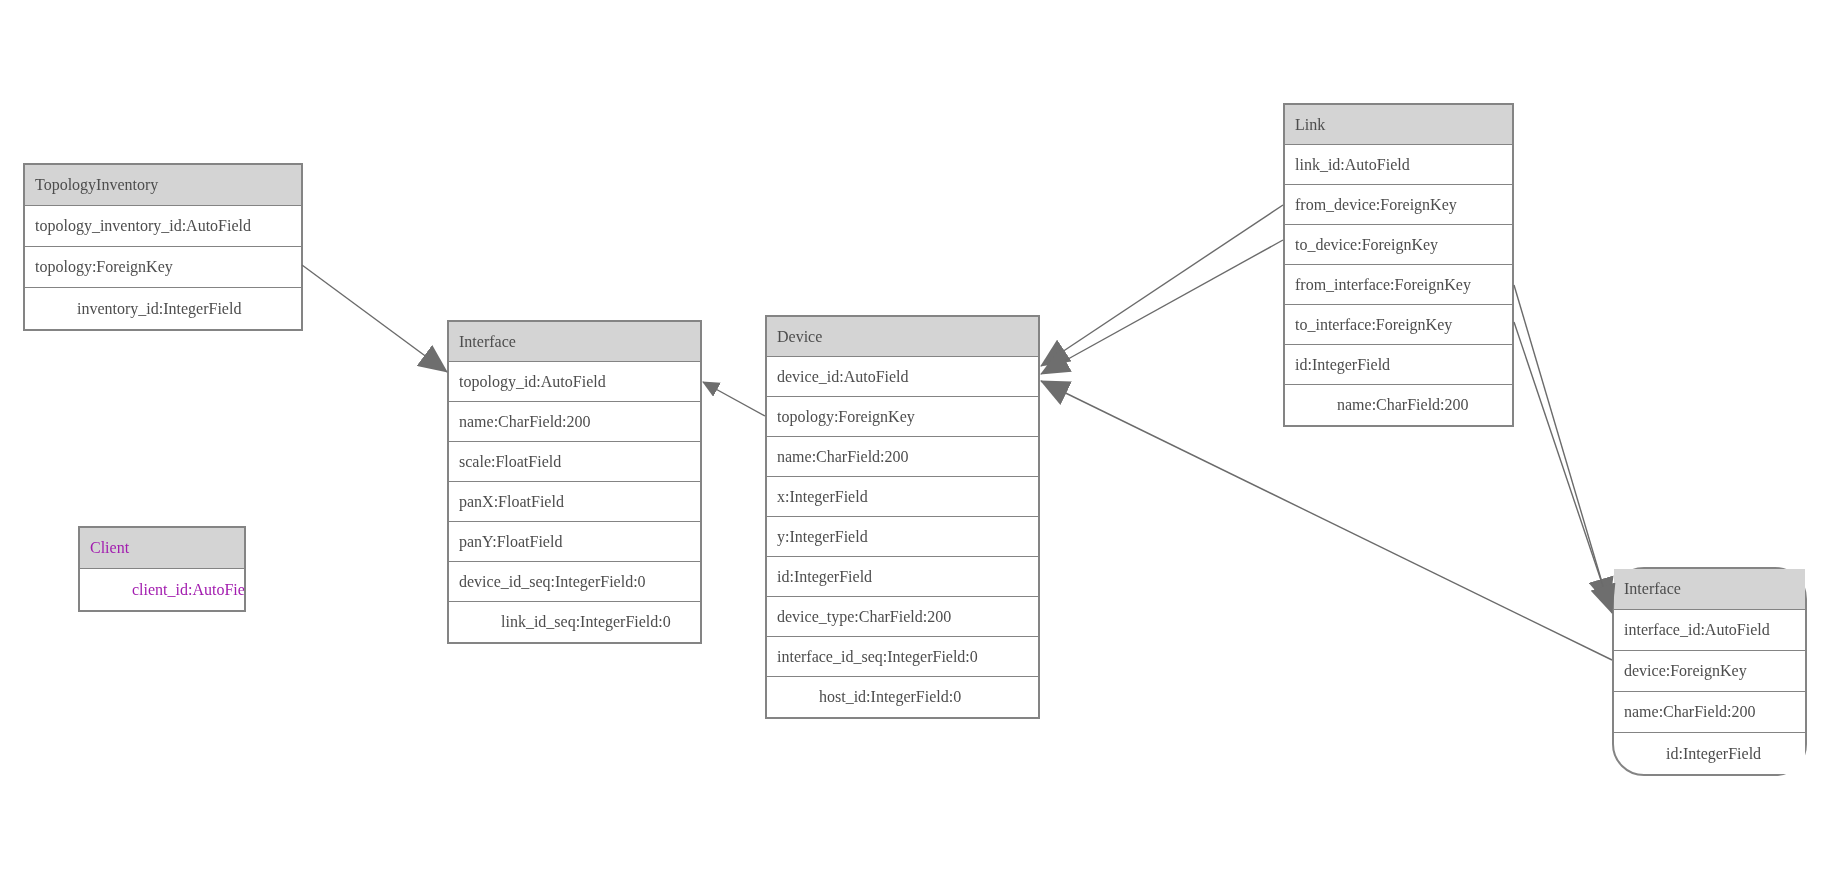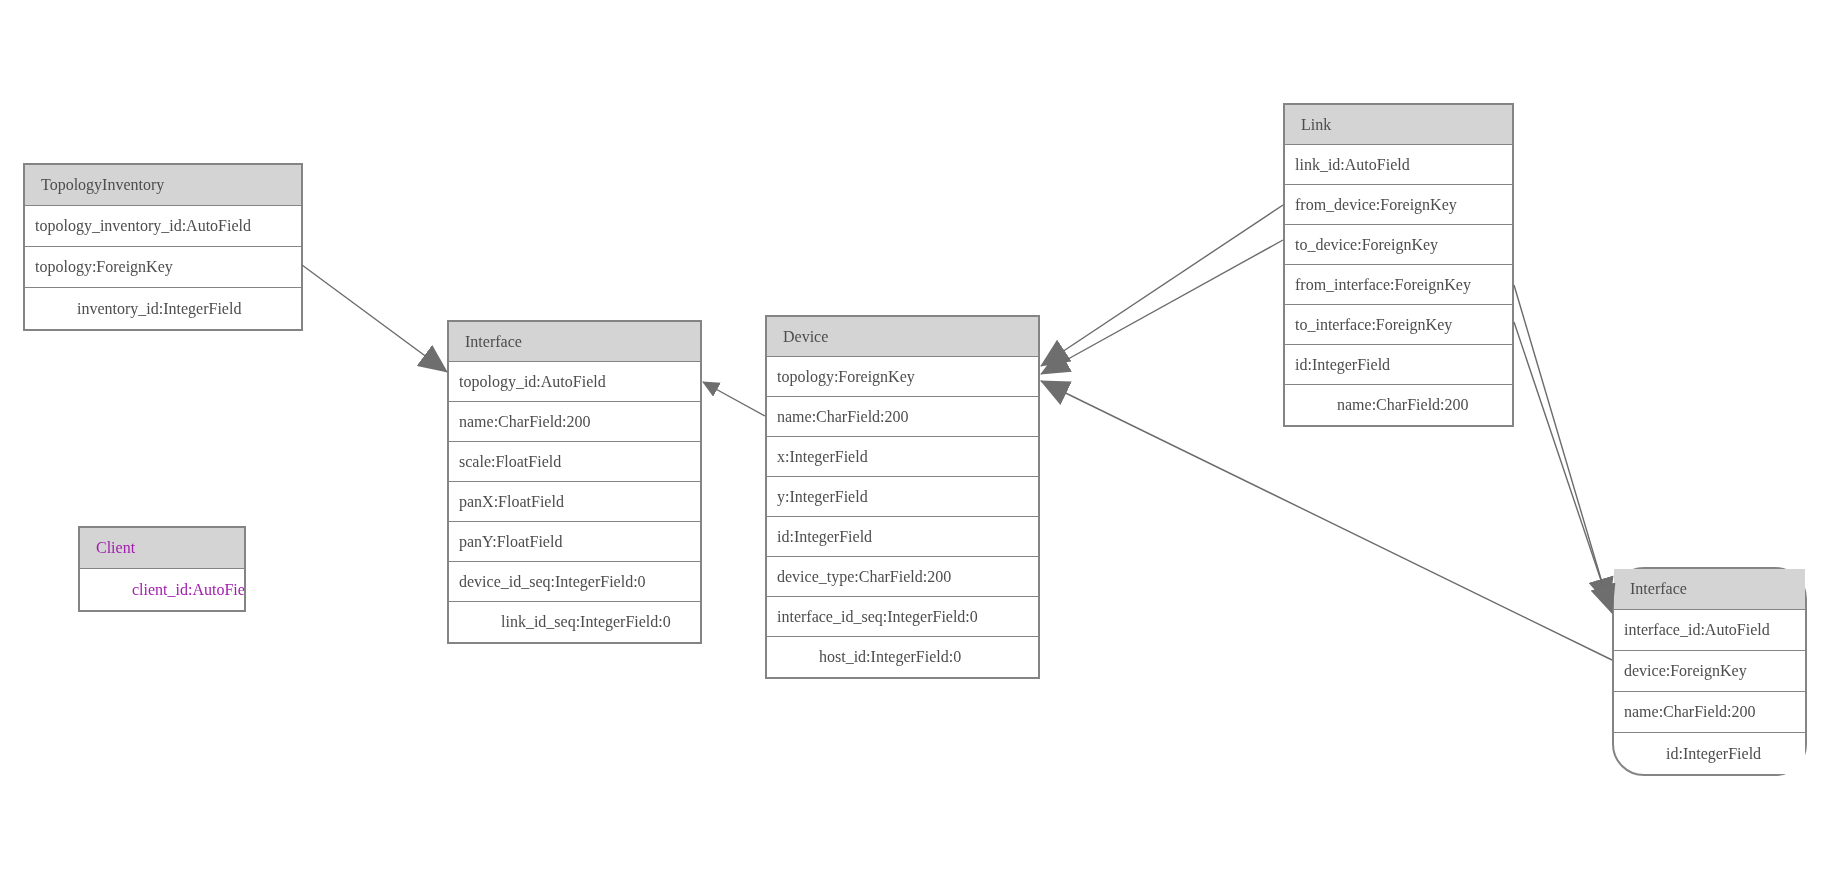--- a/index.html
+++ b/index.html
@@ -28,21 +28,21 @@
     box-sizing: border-box;
     border: 2px solid #848484;
     background: #ffffff;
     color: #4d4d4d;
     font-size: 16px;
   }
   .entity-header {
     box-sizing: border-box;
     display: flex;
     align-items: center;
-    padding-left: 16px;
+    padding-left: 10px;
     background: #d4d4d4;
     border-bottom: 1px solid #848484;
     white-space: nowrap;
     overflow: hidden;
   }
   .entity-row {
     box-sizing: border-box;
     display: flex;
     align-items: center;
     padding-left: 10px;
@@ -77,20 +77,21 @@
         <div class="entity-row" style="height: 40px; background: rgb(255, 255, 255); border-bottom-color: rgb(132, 132, 132);">panY:FloatField</div>
         <div class="entity-row" style="height: 40px; background: rgb(255, 255, 255); border-bottom-color: rgb(132, 132, 132);">device_id_seq:IntegerField:0</div>
         <div class="entity-row" style="height: 40px; background: rgb(255, 255, 255); border-bottom-color: rgb(132, 132, 132);">link_id_seq:IntegerField:0</div>
       </div>
       <div class="entity" style="left: 78px; top: 526px; width: 168px; border-color: rgb(132, 132, 132); color: #a21caf;">
         <div class="entity-header" style="height: 41px; background: rgb(212, 212, 212); border-bottom-color: rgb(132, 132, 132);">Client</div>
         <div class="entity-row" style="height: 41px; background: rgb(255, 255, 255); border-bottom-color: rgb(132, 132, 132);">client_id:AutoField</div>
       </div>
       <div class="entity" style="left: 765px; top: 315px; width: 275px; border-color: rgb(132, 132, 132); color: rgb(77, 77, 77);">
         <div class="entity-header" style="height: 40px; background: rgb(212, 212, 212); border-bottom-color: rgb(132, 132, 132);">Device</div>
+        <div class="entity-row" style="height: 40px; background: rgb(255, 255, 255); border-bottom-color: rgb(132, 132, 132);">device_id:AutoField</div>
         <div class="entity-row" style="height: 40px; background: rgb(255, 255, 255); border-bottom-color: rgb(132, 132, 132);">topology:ForeignKey</div>
         <div class="entity-row" style="height: 40px; background: rgb(255, 255, 255); border-bottom-color: rgb(132, 132, 132);">name:CharField:200</div>
         <div class="entity-row" style="height: 40px; background: rgb(255, 255, 255); border-bottom-color: rgb(132, 132, 132);">x:IntegerField</div>
         <div class="entity-row" style="height: 40px; background: rgb(255, 255, 255); border-bottom-color: rgb(132, 132, 132);">y:IntegerField</div>
         <div class="entity-row" style="height: 40px; background: rgb(255, 255, 255); border-bottom-color: rgb(132, 132, 132);">id:IntegerField</div>
         <div class="entity-row" style="height: 40px; background: rgb(255, 255, 255); border-bottom-color: rgb(132, 132, 132);">device_type:CharField:200</div>
         <div class="entity-row" style="height: 40px; background: rgb(255, 255, 255); border-bottom-color: rgb(132, 132, 132);">interface_id_seq:IntegerField:0</div>
         <div class="entity-row" style="height: 40px; background: rgb(255, 255, 255); border-bottom-color: rgb(132, 132, 132);">host_id:IntegerField:0</div>
       </div>
       <div class="entity" style="left: 1283px; top: 103px; width: 231px; border-color: rgb(132, 132, 132); color: rgb(77, 77, 77);">

